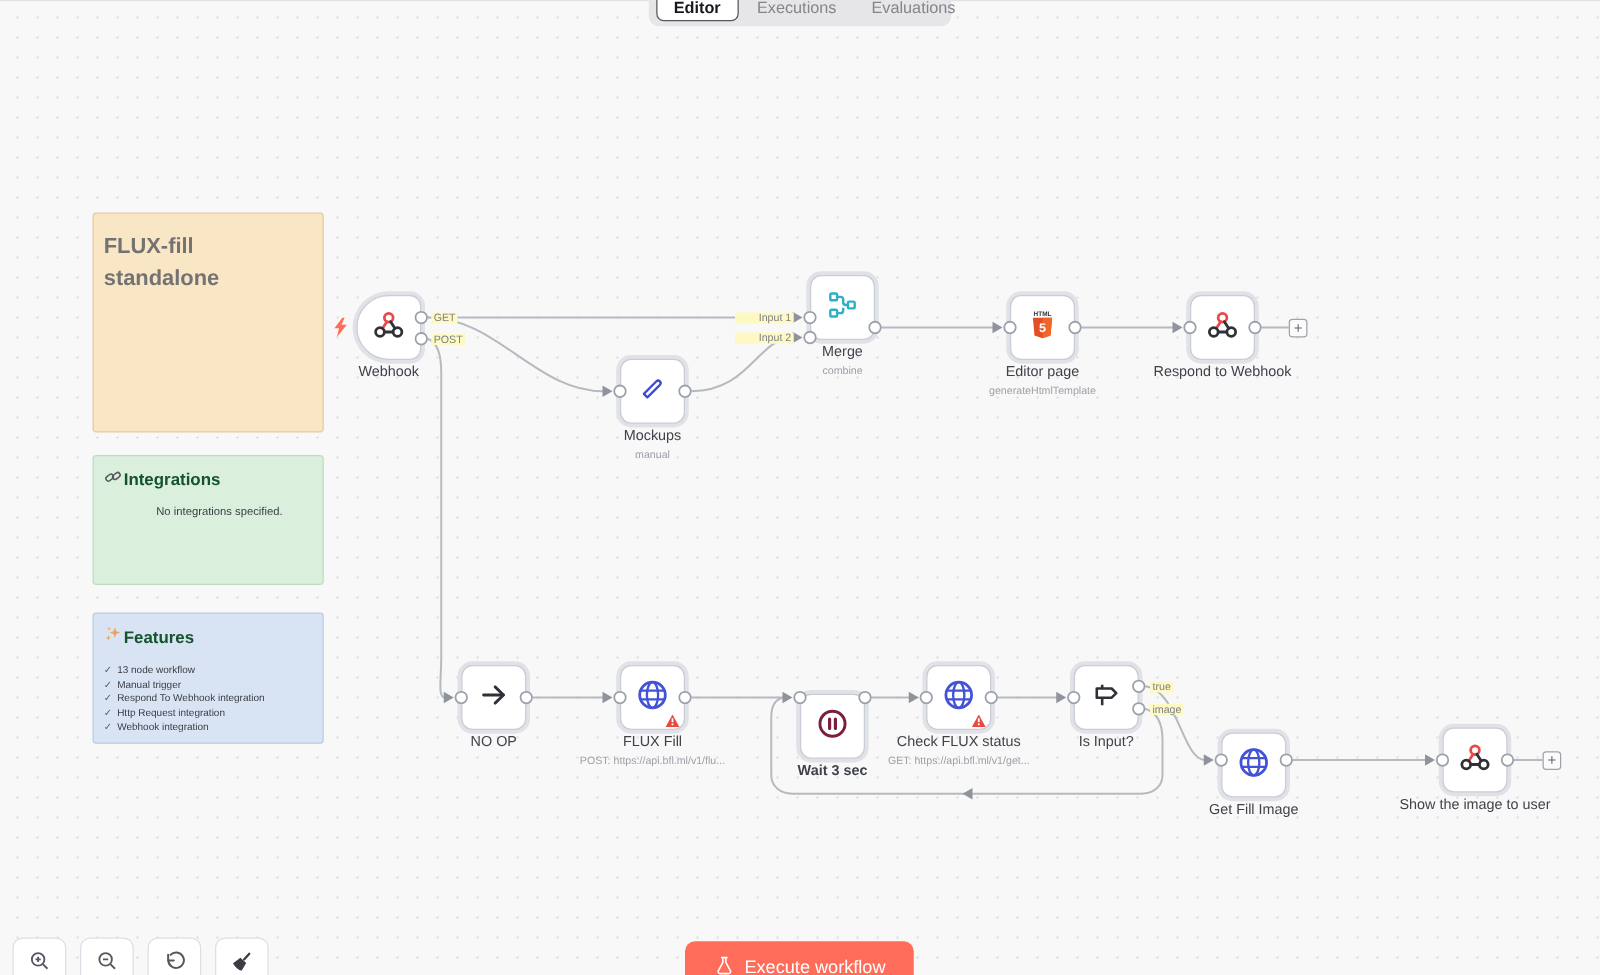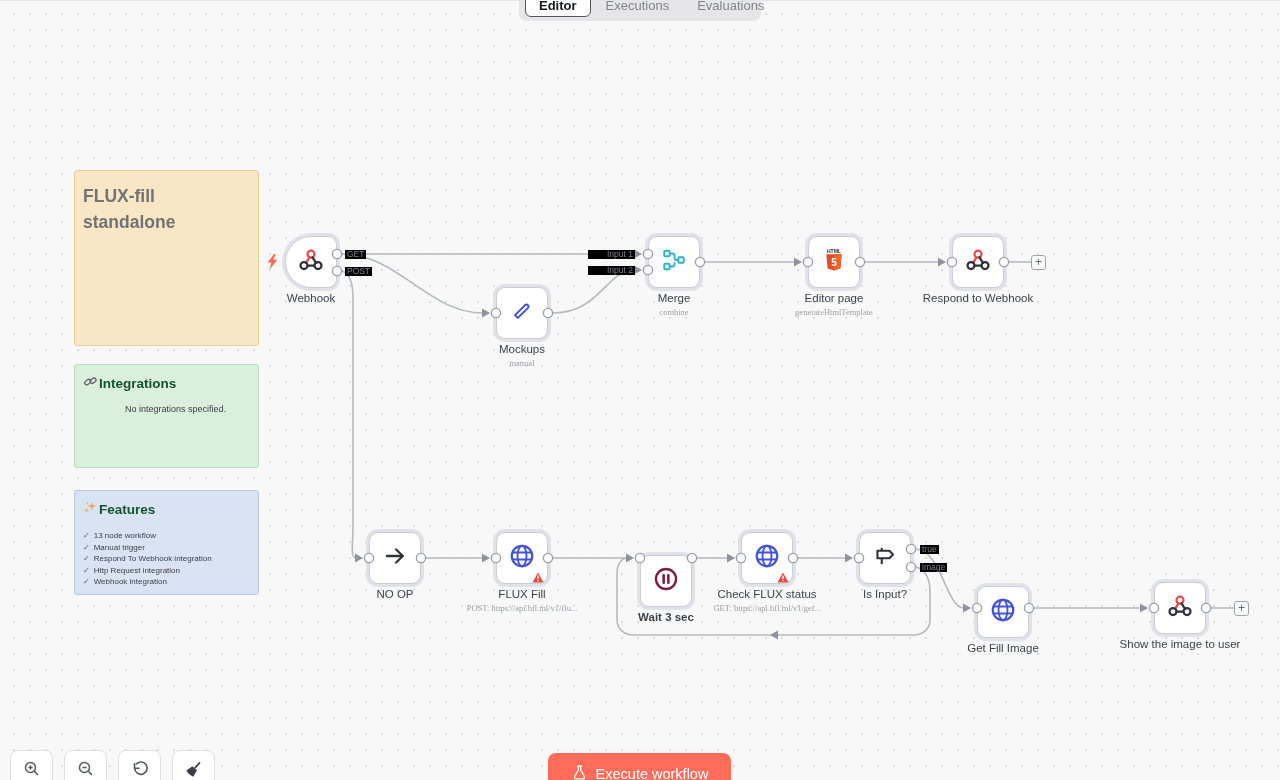--- a/index.html
+++ b/index.html
@@ -51,27 +51,27 @@
     display:flex; align-items:center; justify-content:center; position:relative;
     cursor:pointer;
   }
   .node-box.trigger { border-radius:26px 9px 9px 26px; }
   .node-label {
     position:absolute; top:56px; left:26px; transform:translateX(-50%);
     white-space:nowrap; font-size:11.5px; color:#3f424a; text-align:center;
   }
   .node-sub {
     position:absolute; top:71px; left:26px; transform:translateX(-50%);
-    white-space:nowrap; font-size:8.5px; color:#9ba0a8; font-family:Liberation Serif, serif;
+    white-space:nowrap; font-size:8.5px; color:#9ba0a8; 
   }
   .warn-badge { position:absolute; right:3px; bottom:3px; width:12px; height:11px; }
 
   
   .wlabel {
-    position:absolute; font-size:8.5px; color:#7c818a; background:#000000;
+    position:absolute; font-size:8.5px; color:#7c818a; background:#fef9c3;
     padding:0 2px; line-height:9px; white-space:nowrap;
   }
   .wlabel.ralign { text-align:right; }
 
   
   .plusbtn {
     position:absolute; width:15px; height:15px; background:#fbfbfc;
     border:1px solid #9fa3aa; border-radius:3px; color:#63676e;
     font-size:12px; line-height:13px; text-align:center; cursor:pointer;
   }
@@ -185,21 +185,21 @@
     <span>
       <svg width="26" height="26" viewBox="0 0 24 24">
         <path d="M8.2 18.4 L5.6 15.8 L14.9 6.5 a1.84 1.84 0 0 1 2.6 2.6 L8.2 18.4 Z" fill="#ffffff" stroke="#3b4bd8" stroke-width="1.7" stroke-linejoin="round"></path>
       </svg>
     </span>
   </div>
   <div class="node-label">Mockups</div>
   <div class="node-sub">manual</div>
 </div>
 
-<div class="node" style="left:648px; top:236px;">
+<div class="node" style="left:648px; top:220px;">
   <div class="node-box">
     <span>
       <svg width="26" height="26" viewBox="0 0 24 24" fill="none" stroke="#2fb0c7" stroke-width="1.8">
         <rect x="3" y="3.5" width="5" height="5" rx="1"></rect>
         <rect x="3" y="15.5" width="5" height="5" rx="1"></rect>
         <rect x="16" y="9.5" width="5" height="5" rx="1"></rect>
         <path d="M8 6 h2.5 a2 2 0 0 1 2 2 v2 a2 2 0 0 0 2 2 h1.5"></path>
         <path d="M8 18 h2.5 a2 2 0 0 0 2 -2 v-2"></path>
       </svg>
     </span>

